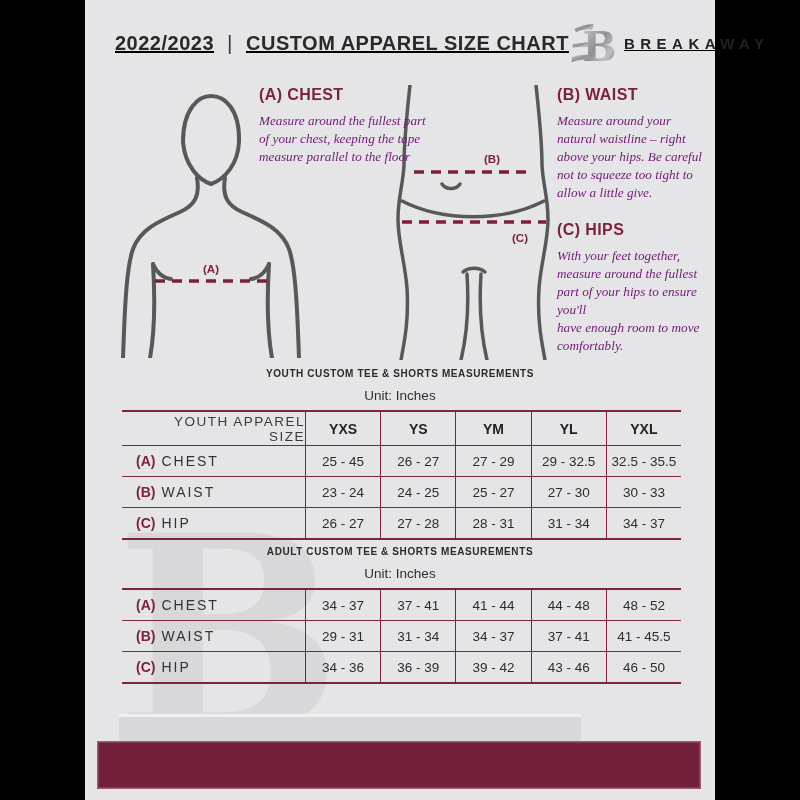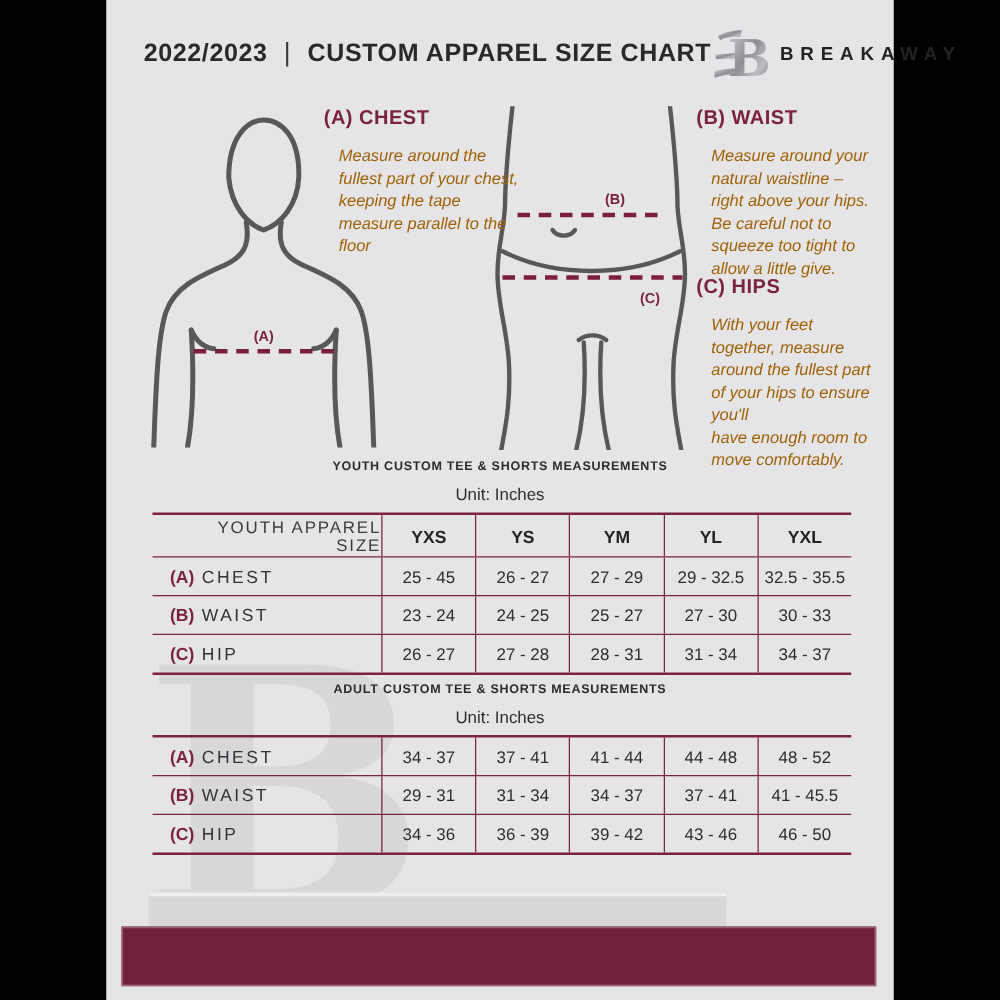--- a/index.html
+++ b/index.html
@@ -2,32 +2,32 @@
 <html><head>
 <meta charset="utf-8">
 <style>
   html,body{margin:0;padding:0;}
   body{width:800px;height:800px;background:#000;position:relative;overflow:hidden;
        font-family:"Liberation Sans",sans-serif;}
   .page{position:absolute;left:85px;top:0;width:630px;height:800px;background:#e5e4e6;}
 
   
   .header{position:absolute;left:0;right:0;top:0;display:flex;justify-content:space-between;
-          padding:20px 27px 0 30px;z-index:2;}
+          padding:20px 27px 0 30px;z-index:2;text-decoration:underline;}
   .header-left{display:flex;align-items:center;font-weight:700;font-size:20px;
                letter-spacing:.5px;color:#29292b;white-space:nowrap;}
   .header-divider{font-weight:300;font-size:21px;color:#3a3a3c;margin:0 13px;}
   .header-right{display:flex;align-items:center;gap:9px;}
   .brand-text{font-weight:700;font-size:15px;letter-spacing:5.5px;color:#222224;}
 
   
   .guide-block{position:absolute;z-index:2;}
   .guide-heading{font-weight:700;font-size:16px;color:#7b2240;letter-spacing:.4px;margin:0 0 8px 0;}
   .guide-body{font-style:italic;font-weight:500;font-size:13.2px;line-height:1.36;
-              color:#a16207;margin:12px;white-space:pre-line;}
+              color:#701a75;margin:0;white-space:pre-line;font-family:Liberation Serif, serif;}
   #chest-block{left:174px;top:86px;width:168px;}
   #waist-block{left:472px;top:86px;width:152px;}
   #hips-block{left:472px;top:221px;width:158px;}
   .figure-svg{position:absolute;z-index:1;}
   #torso-svg{left:28px;top:84px;}
   #lower-svg{left:303px;top:85px;}
   .diagram-label{font-weight:700;font-size:11.5px;fill:#7b2240;
                  font-family:"Liberation Sans",sans-serif;}
 
   

